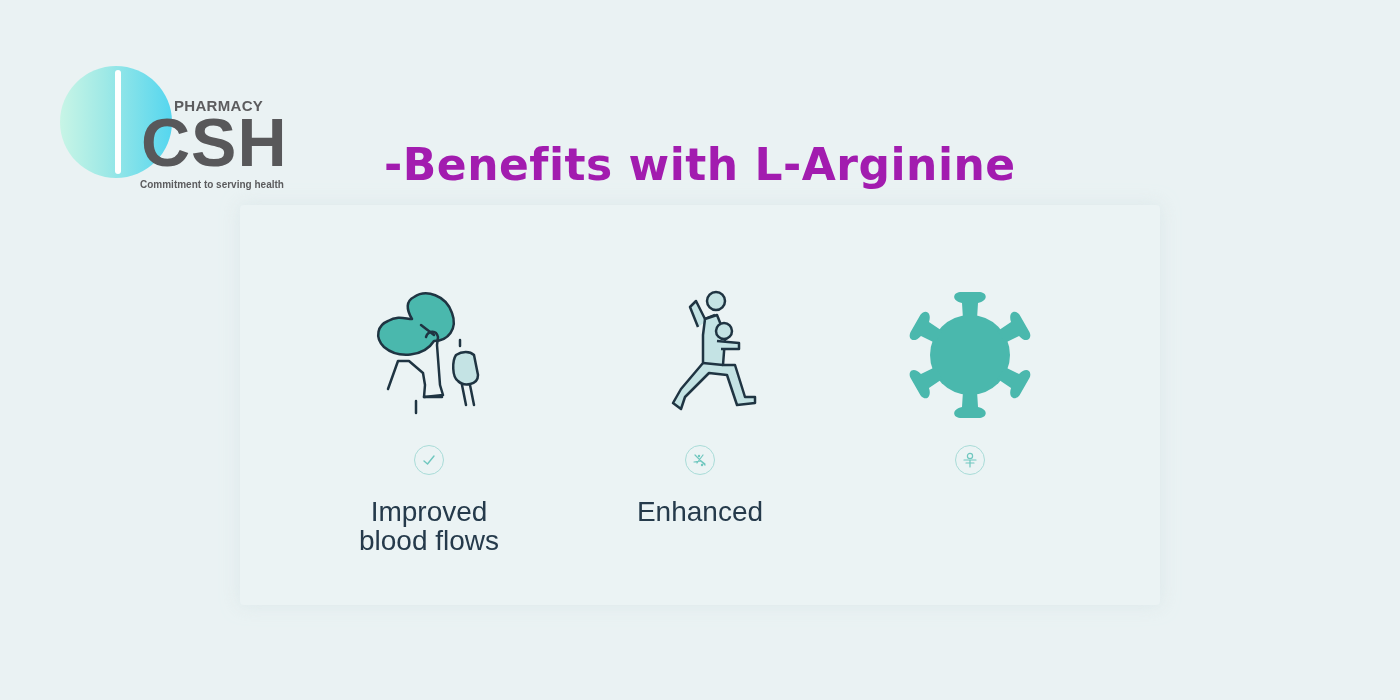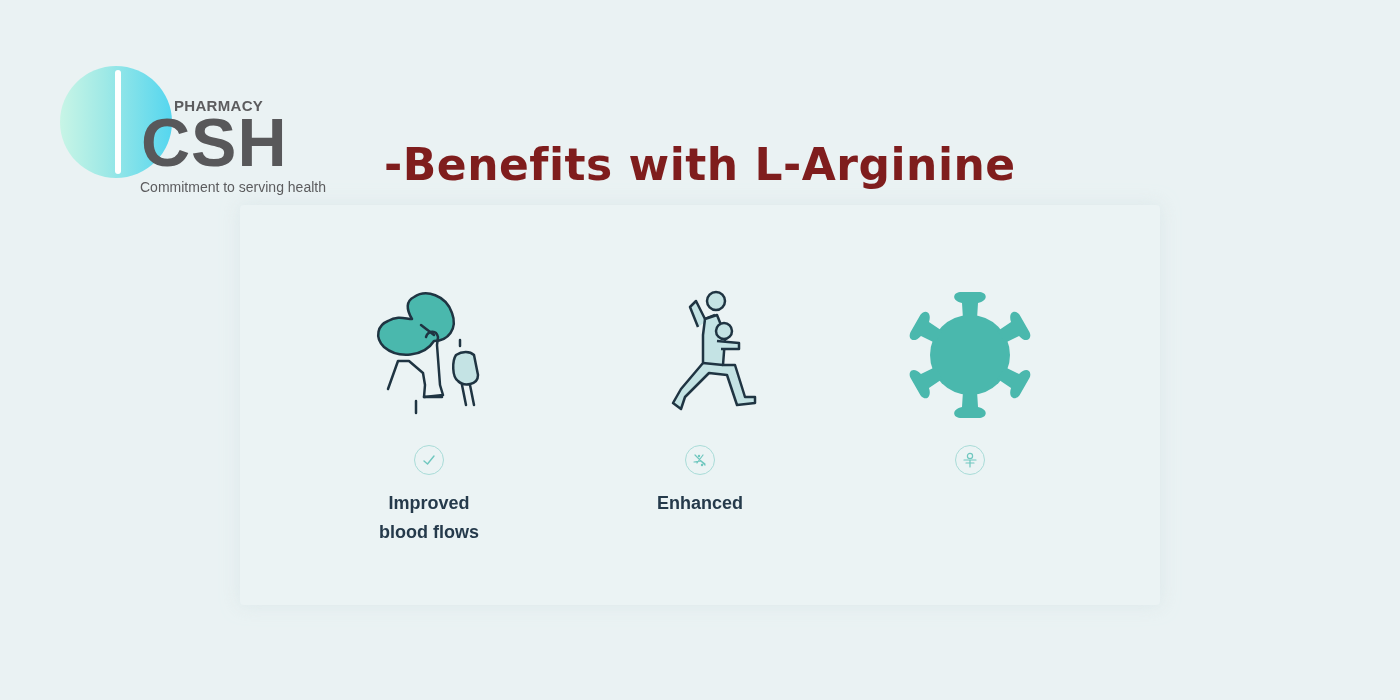--- a/index.html
+++ b/index.html
@@ -33,43 +33,43 @@
       font-family: "Liberation Sans", sans-serif; font-weight: bold;
       font-size: 15px; color: #5c5c5e; letter-spacing: 0.3px;
     }
     .logo-csh {
       position: absolute; left: 62px; top: 40px;
       font-family: "Liberation Sans", sans-serif; font-weight: bold;
       font-size: 68px; line-height: 72px; color: #58585a; letter-spacing: 1px; margin-left: 19px;
     }
     .logo-tagline {
       position: absolute; left: 80px; top: 113px;
-      font-family: "Liberation Sans", sans-serif; font-weight: normal;
-      font-size: 14px; color: #5c5c5e; white-space: nowrap;
+      font-family: "Liberation Sans", sans-serif; font-weight: bold;
+      font-size: 10px; color: #5c5c5e; white-space: nowrap;
     }
 
     
     .title {
       position: absolute; left: 384px; top: 138px; width: 640px;
       font-family: "DejaVu Sans", sans-serif; font-weight: bold;
-      font-size: 44px; line-height: 54px; color: #7f1d1d; letter-spacing: 0.5px;
+      font-size: 44px; line-height: 54px; color: #a21caf; letter-spacing: 0.5px;
       white-space: nowrap;
     }
 
     
     .benefit { position: absolute; top: 285px; width: 270px; text-align: center; }
     .benefit .illus { width: 150px; height: 140px; margin: 0 auto; display: block; }
     .benefit .badge {
       width: 30px; height: 30px; margin: 20px auto 0; border-radius: 50%;
       border: 1.3px solid #a9dcd8; display: flex; align-items: center; justify-content: center;
     }
     .benefit .label {
-      margin-top: 14px;
-      font-family: "Liberation Sans", sans-serif; font-weight: bold;
-      font-size: 18px; line-height: 29px; color: #253a4b;
+      margin-top: 22px;
+      font-family: "Liberation Sans", sans-serif; font-weight: normal;
+      font-size: 28px; line-height: 29px; color: #253a4b;
     }
     .b1 { left: 294px; }
     .b2 { left: 565px; }
     .b3 { left: 835px; }
   </style>
 </head>
 <body>
 
 <div class="page">
 

